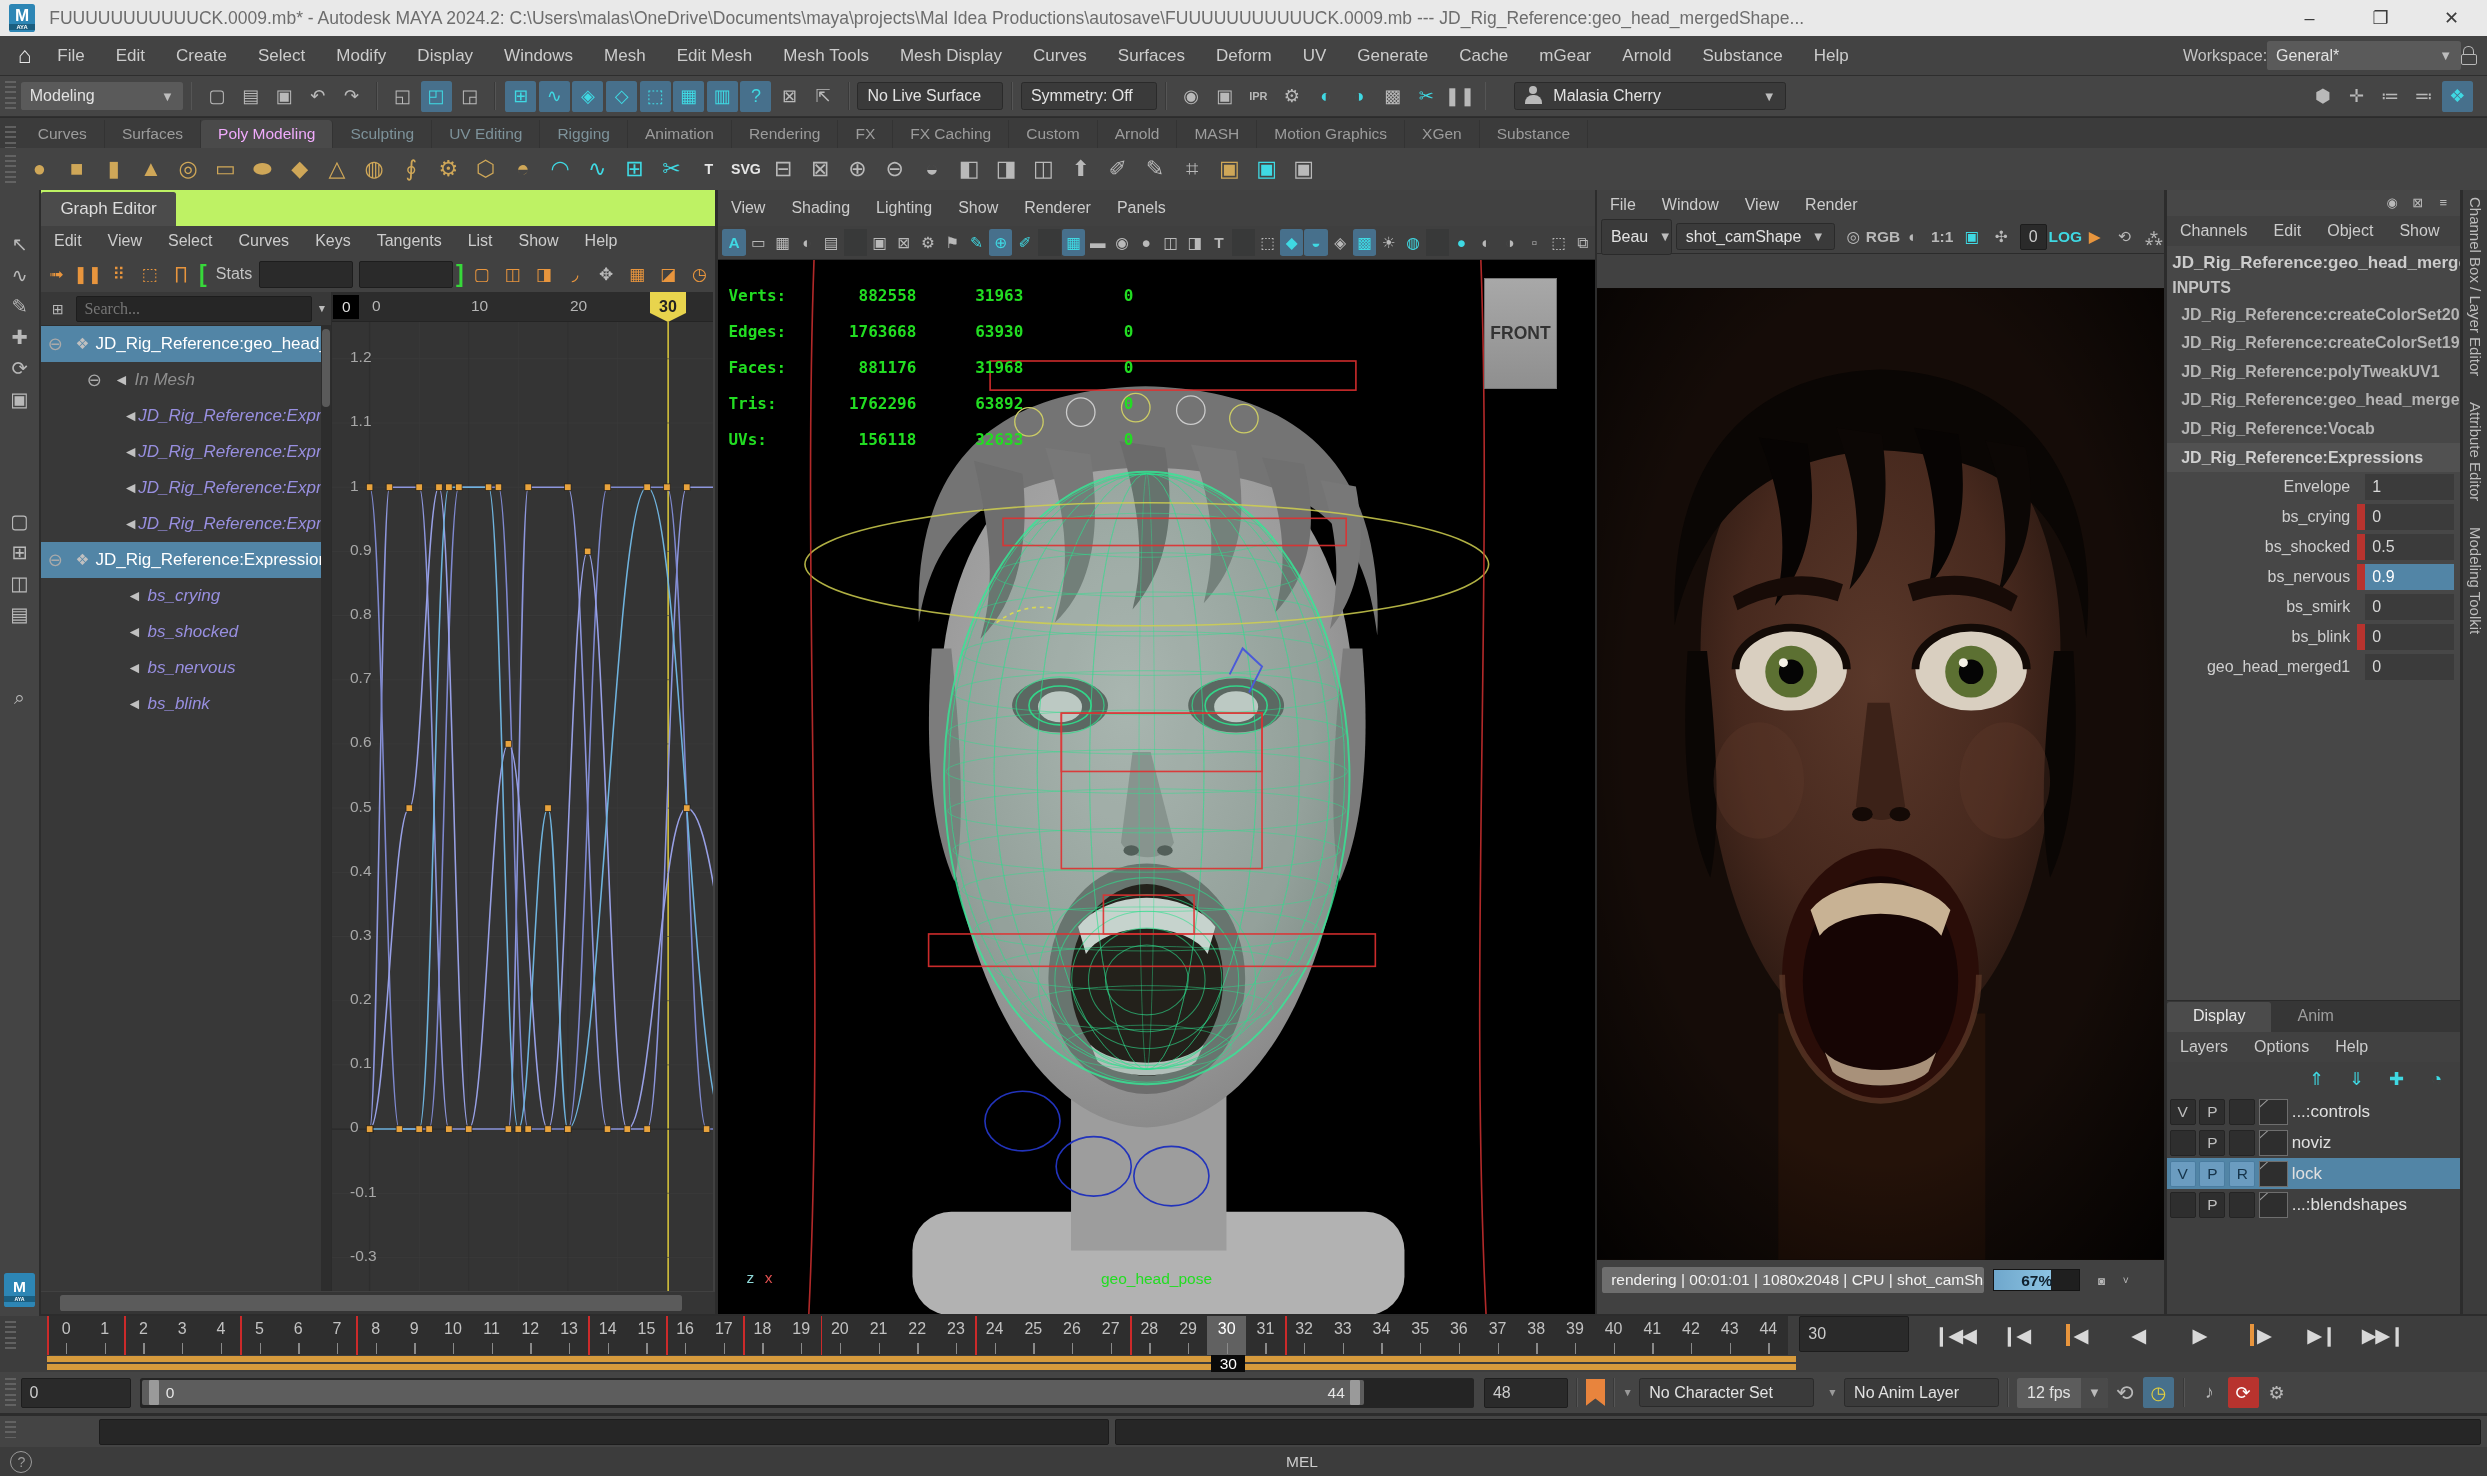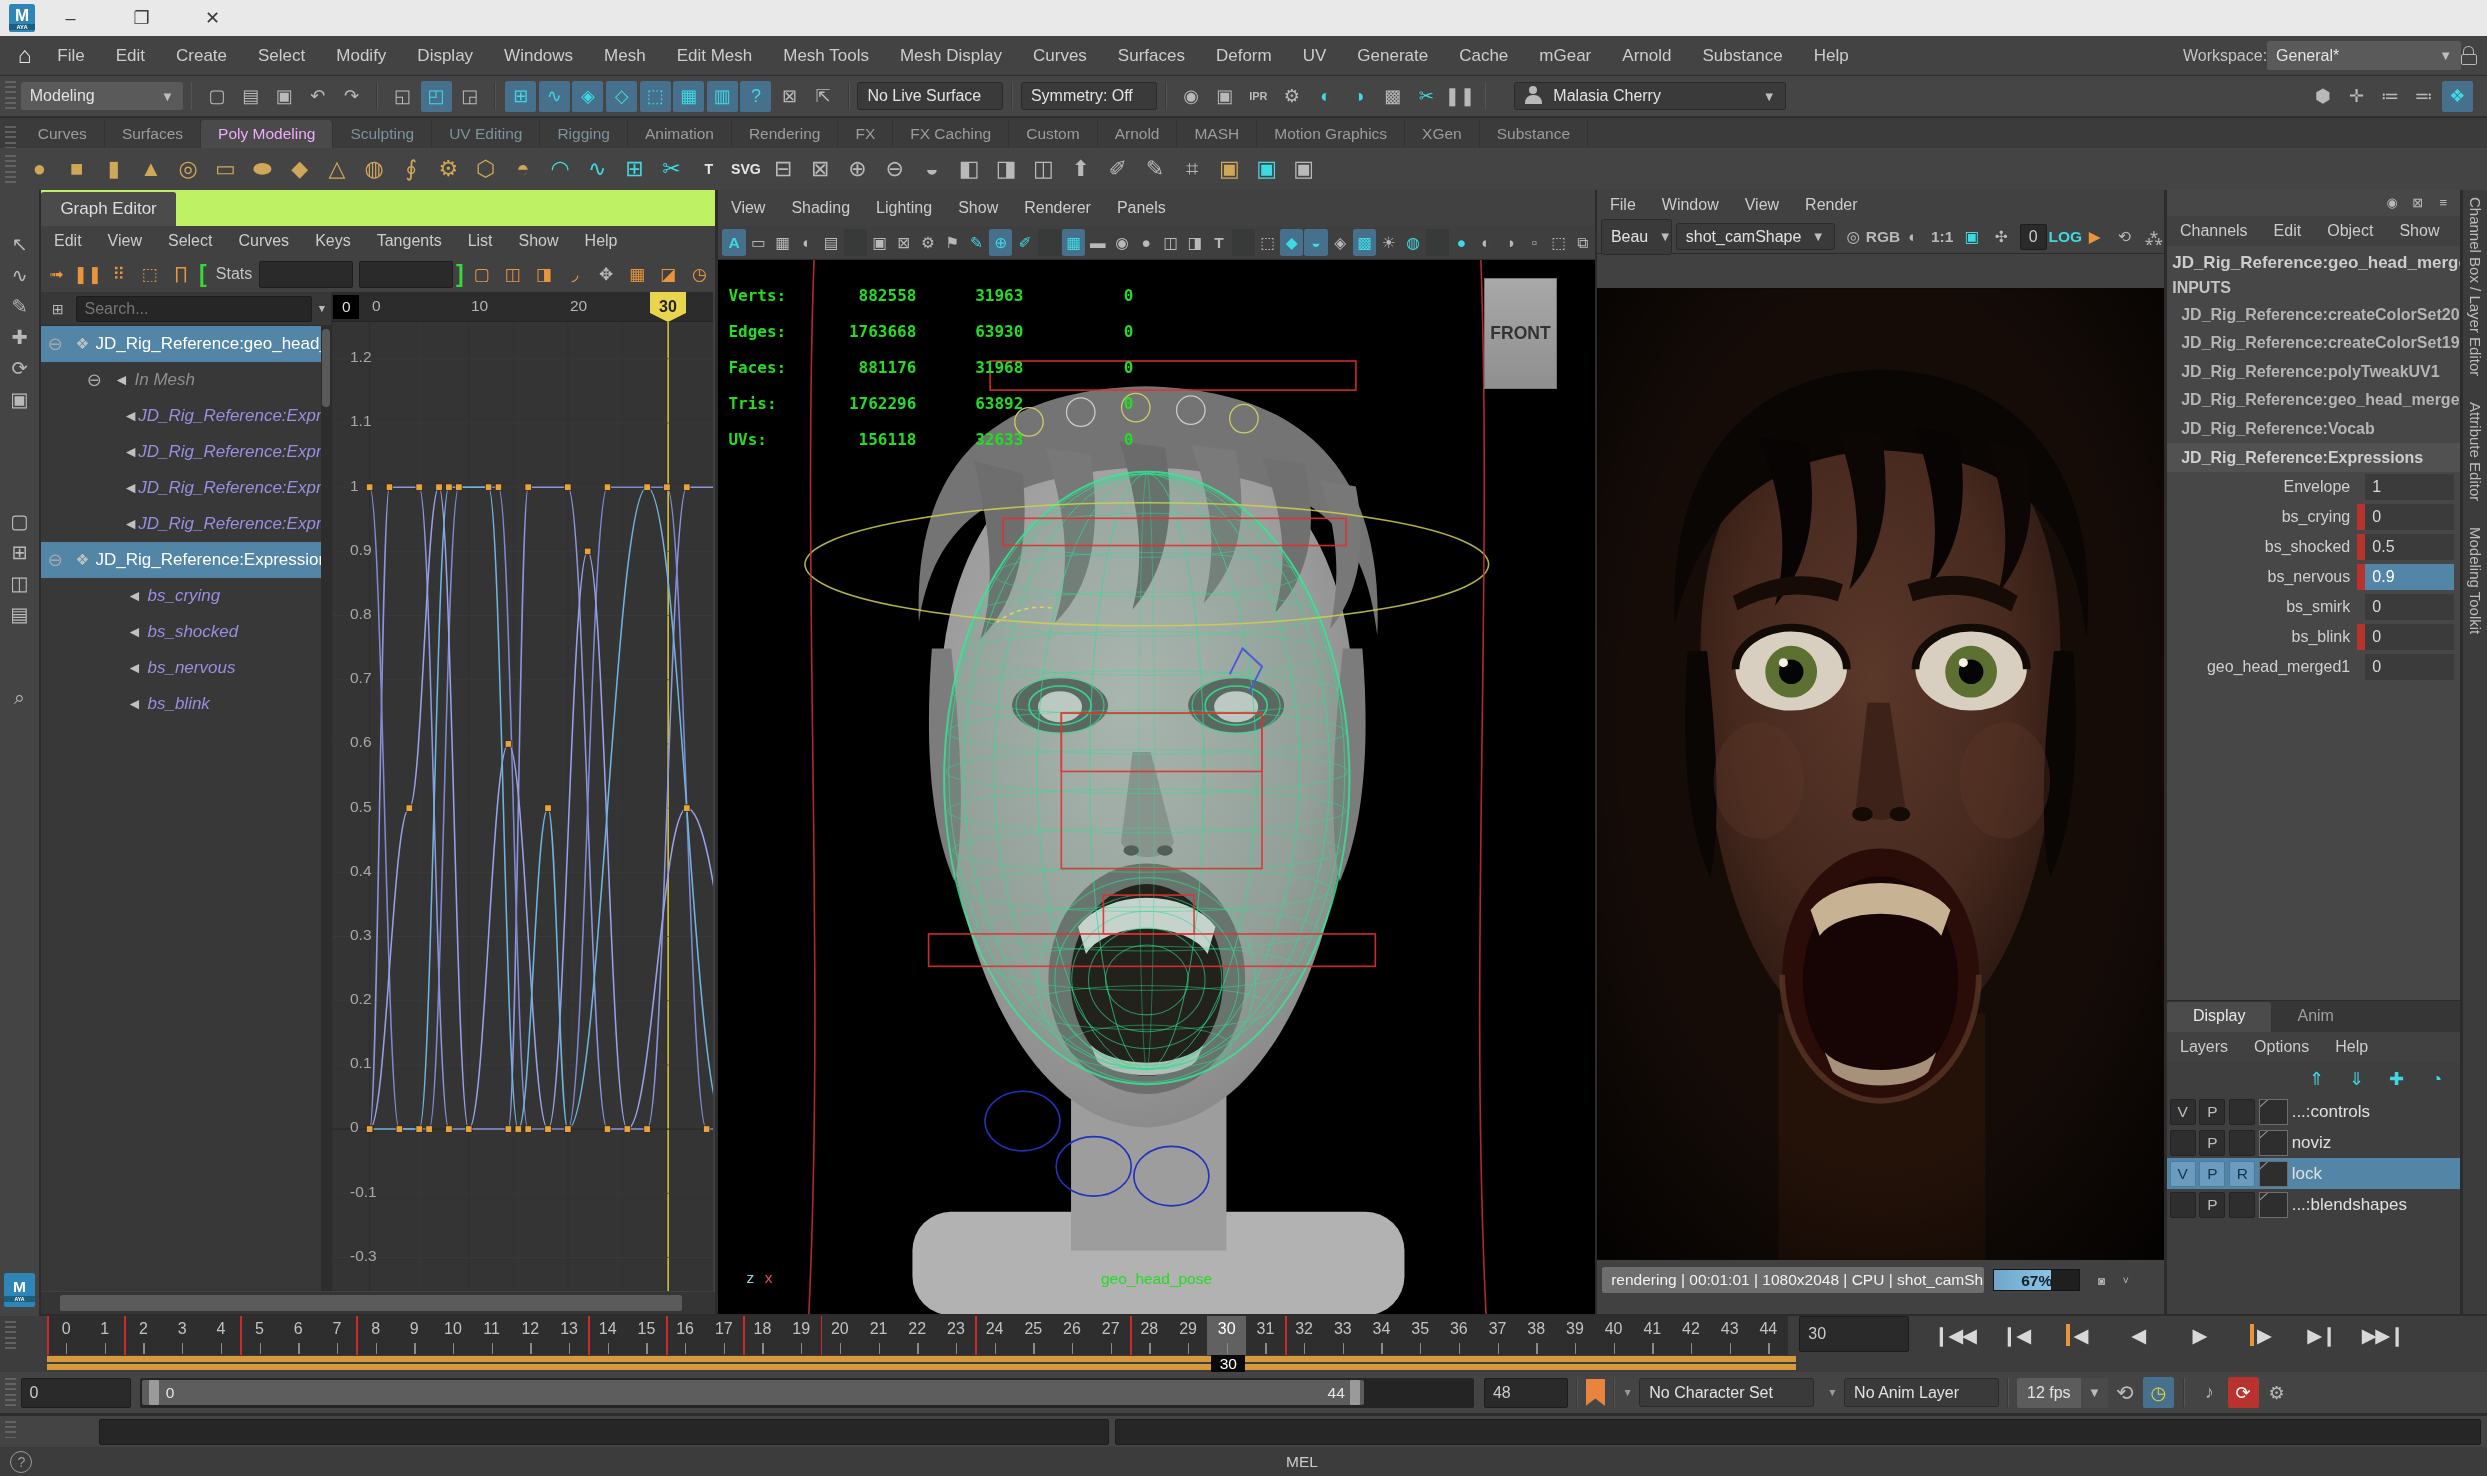--- a/index.html
+++ b/index.html
@@ -63,21 +63,21 @@
 
 .graph{left:41px;top:0;width:674px;height:1124px}
 .gtools{height:36px;display:flex;align-items:center;background:#414141}
 .gtools .ic{width:28.5px;height:28.5px;font-size:17px}
 .gbr{color:#37d83a;font-size:23px;font-weight:bold;margin:0 2.6px}
 .statslbl{font-size:16px;color:#c4c4c4;margin:0 6.5px}
 .field{background:#2a2a2a;border:0.6px solid #1d1d1d;border-radius:1.9px;height:27px;color:#ccc;font-size:16px;display:flex;align-items:center;padding:0 7.8px}
 .gbody{position:absolute;left:0;top:102px;width:674px;height:999px;display:flex}
 .gtree{width:291px;height:100%;background:#383838;border-right:1.3px solid #2b2b2b;position:relative}
 .searchrow{height:34px;display:flex;align-items:center;background:#383838;border-bottom:0.6px solid #2d2d2d;padding:0 3.9px;gap:5.2px}
-.searchrow input{flex:1;background:#262626;border:0.6px solid #1d1d1d;height:26px;color:#bbb;font-size:16px;padding:0 7.8px;border-radius:1.9px;font-family:Liberation Sans, sans-serif}
+.searchrow input{flex:1;background:#262626;border:0.6px solid #1d1d1d;height:26px;color:#bbb;font-size:16px;padding:0 7.8px;border-radius:1.9px;font-family:Liberation Serif, serif}
 .trow{height:36px;display:flex;align-items:center;font-size:17px;color:#cccccc;white-space:nowrap;overflow:hidden}
 .trow.sel{background:#5285a6;color:#fff}
 .trow.pur{color:#988fe0;font-style:italic}
 .trow.mut{color:#8f8f8f;font-style:italic}
 .trow .exp{width:28.5px;text-align:center;color:#aaa;font-style:normal;font-size:18px}
 .trow .nico{width:26px;text-align:center;font-style:normal;font-size:15.5px;color:#c0c0c0}
 .lv1{padding-left:39px}.lv2{padding-left:78px}.lv15{padding-left:52px}
 .gcurve{position:relative;width:381px;height:100%;background:#343434;overflow:hidden}
 .gruler{position:absolute;left:0;top:0;width:100%;height:30px;background:#2c2c2c;border-bottom:0.6px solid #242424}
 .gr0{position:absolute;left:1.3px;top:2.6px;width:26px;height:24.6px;background:#000;color:#ddd;font-size:15.5px;display:flex;align-items:center;justify-content:center}
@@ -174,20 +174,21 @@
 svg{display:block}
 </style>
 </head>
 <body>
 
 <div class="titlebar">
   <div class="appicon">
     <span class="m">M</span>
     <span class="aya">AYA</span>
   </div>
+  <div class="ttext">FUUUUUUUUUUUCK.0009.mb* - Autodesk MAYA 2024.2: C:\Users\malas\OneDrive\Documents\maya\projects\Mal Idea Productions\autosave\FUUUUUUUUUUUCK.0009.mb   ---   JD_Rig_Reference:geo_head_mergedShape...</div>
   <div class="winbtns">
     <span class="winbtn">–</span>
     <span class="winbtn">❐</span>
     <span class="winbtn">✕</span>
   </div>
 </div>
 
 <div class="menubar">
   <span class="home">⌂</span>
   <div class="menus">

